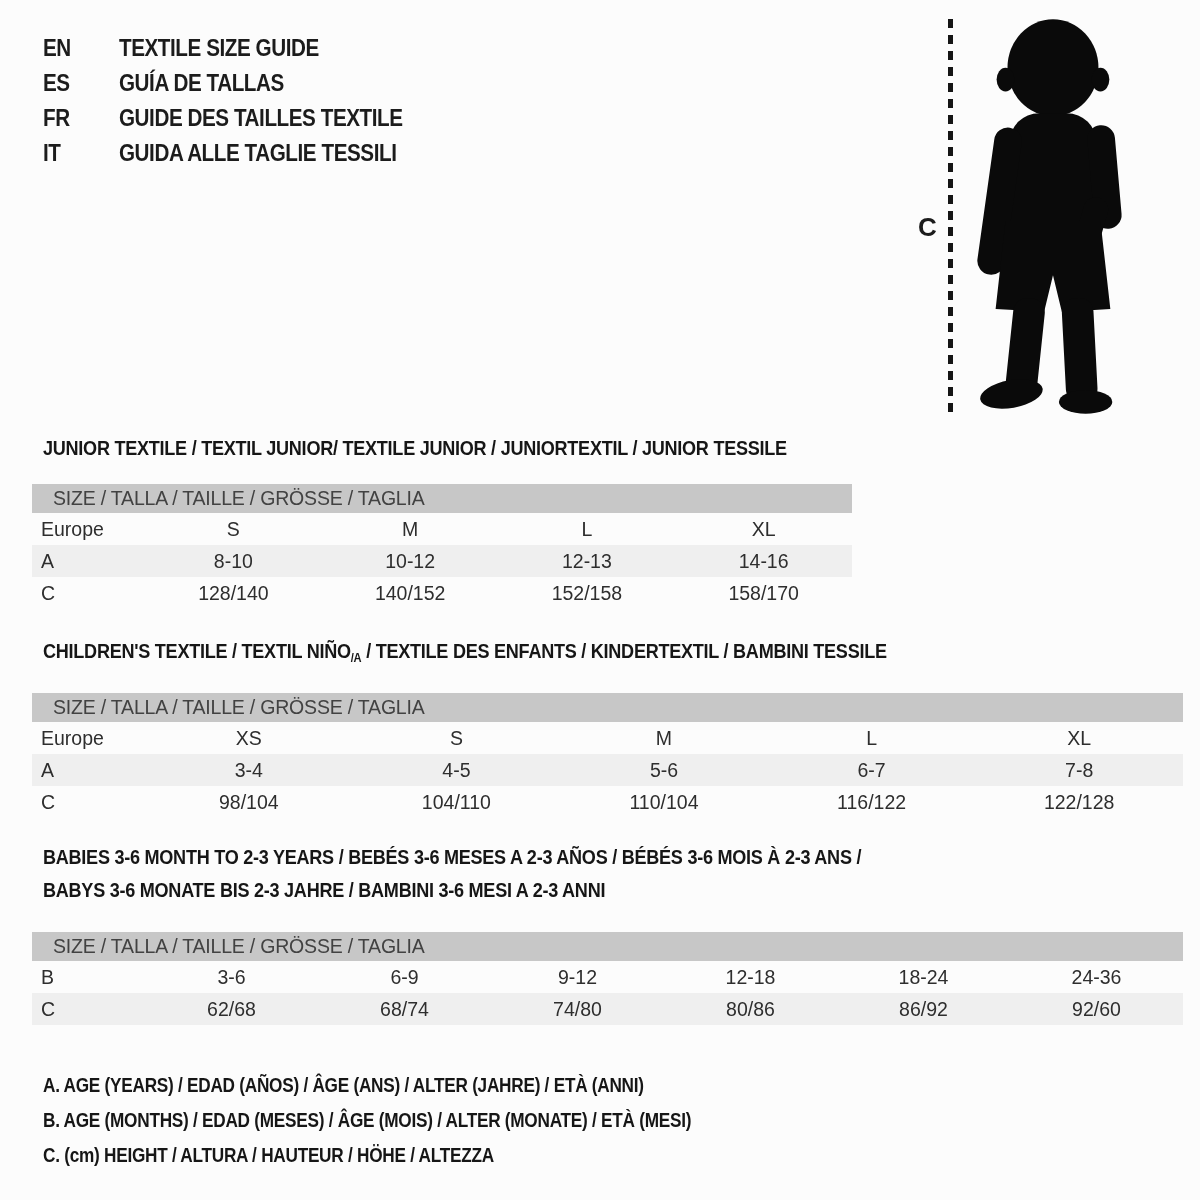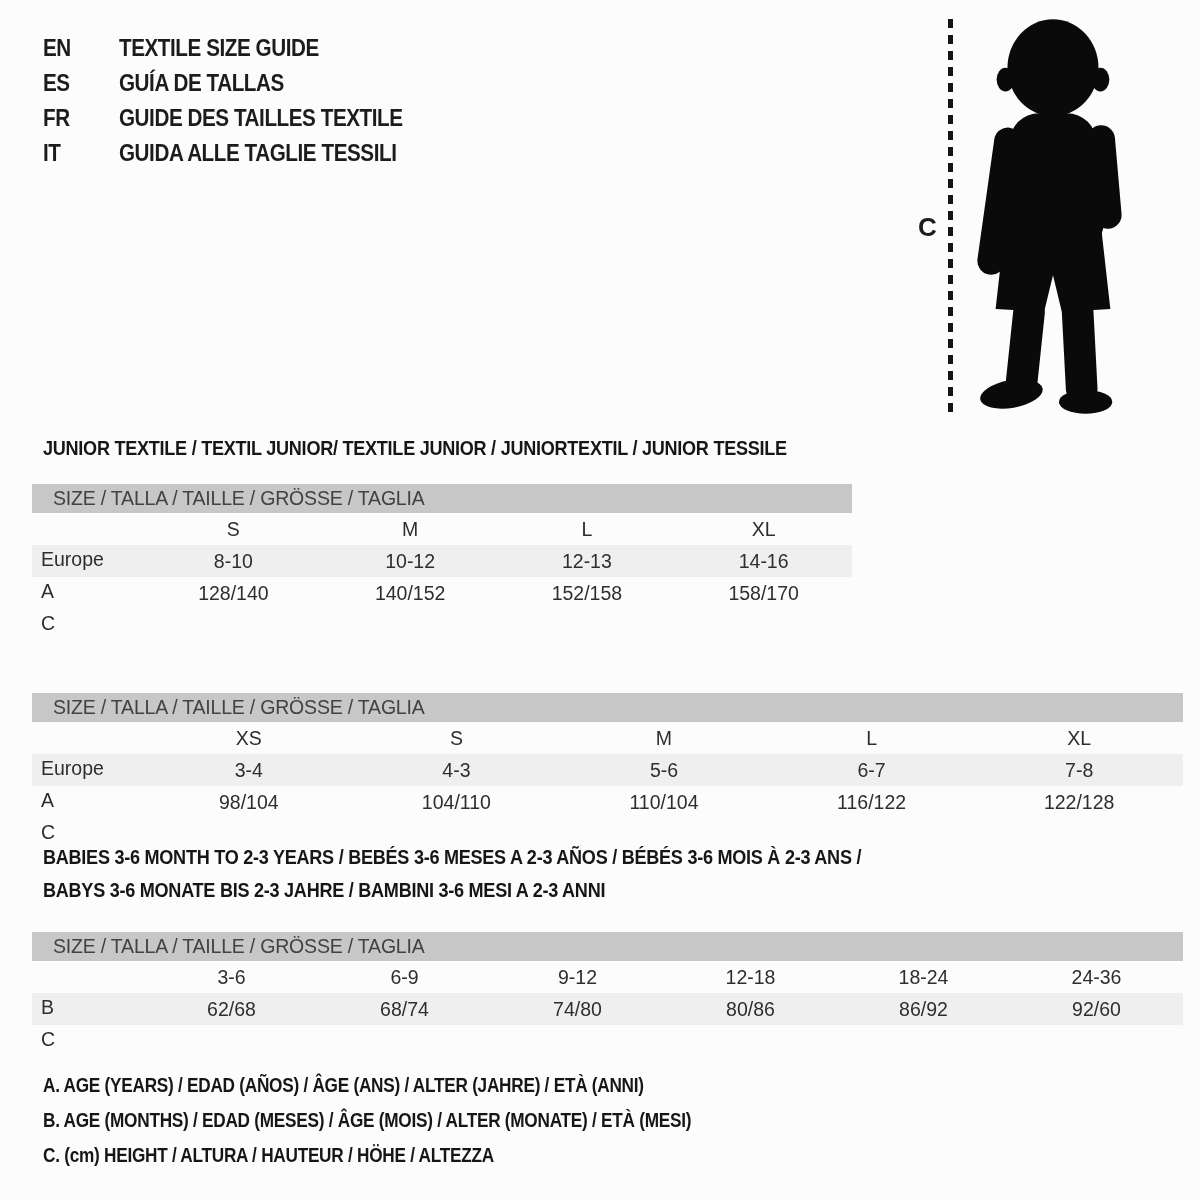--- a/index.html
+++ b/index.html
@@ -36,21 +36,21 @@
   .stable { position:absolute; left:32px; font-size:19.5px; color:#2e2e2e; }
   .t-junior   { top:484px; width:820px; }
   .t-children { top:693px; width:1151px; }
   .t-babies   { top:932px; width:1151px; }
   .thead {
     height:29px; line-height:29px; background:#c7c7c7; color:#424242;
     padding-left:21px; font-size:19.5px; letter-spacing:-0.2px;
   }
   .trow { display:flex; height:32px; line-height:32px; background:transparent; }
   .trow.alt { background:#efefef; }
-  .lbl { flex:0 0 auto; width:104px; padding-left:9px;margin-top:30px; }
+  .lbl { flex:0 0 auto; width:104px; padding-left:9px; }
   .val { flex:1 1 0; text-align:center; }
 
   
   .legend { position:absolute; left:43px; top:1068px; }
   .legend-line { height:35px; line-height:35px; font-weight:bold; font-size:20px; letter-spacing:-0.3px; color:#161616; }
 </style>
 </head>
 <body>
 
 <div class="page">
@@ -112,34 +112,35 @@
     </div>
     <div class="trow">
       <span class="lbl">C</span>
       <span class="val">128/140</span>
       <span class="val">140/152</span>
       <span class="val">152/158</span>
       <span class="val">158/170</span>
     </div>
   </div>
 
+  <h2 class="sec-title" style="top:639px;"><span class="cond"><span>CHILDREN'S TEXTILE / TEXTIL NIÑO</span><span class="subp">/A</span><span> / TEXTILE DES ENFANTS / KINDERTEXTIL / BAMBINI TESSILE</span></span></h2>
   <div class="stable t-children">
     <div class="thead"><span>SIZE / TALLA / TAILLE / GRÖSSE / TAGLIA</span></div>
     <div class="trow">
       <span class="lbl">Europe</span>
       <span class="val">XS</span>
       <span class="val">S</span>
       <span class="val">M</span>
       <span class="val">L</span>
       <span class="val">XL</span>
     </div>
     <div class="trow alt">
       <span class="lbl">A</span>
       <span class="val">3-4</span>
-      <span class="val">4-3</span>
+      <span class="val">4-5</span>
       <span class="val">5-6</span>
       <span class="val">6-7</span>
       <span class="val">7-8</span>
     </div>
     <div class="trow">
       <span class="lbl">C</span>
       <span class="val">98/104</span>
       <span class="val">104/110</span>
       <span class="val">110/104</span>
       <span class="val">116/122</span>

